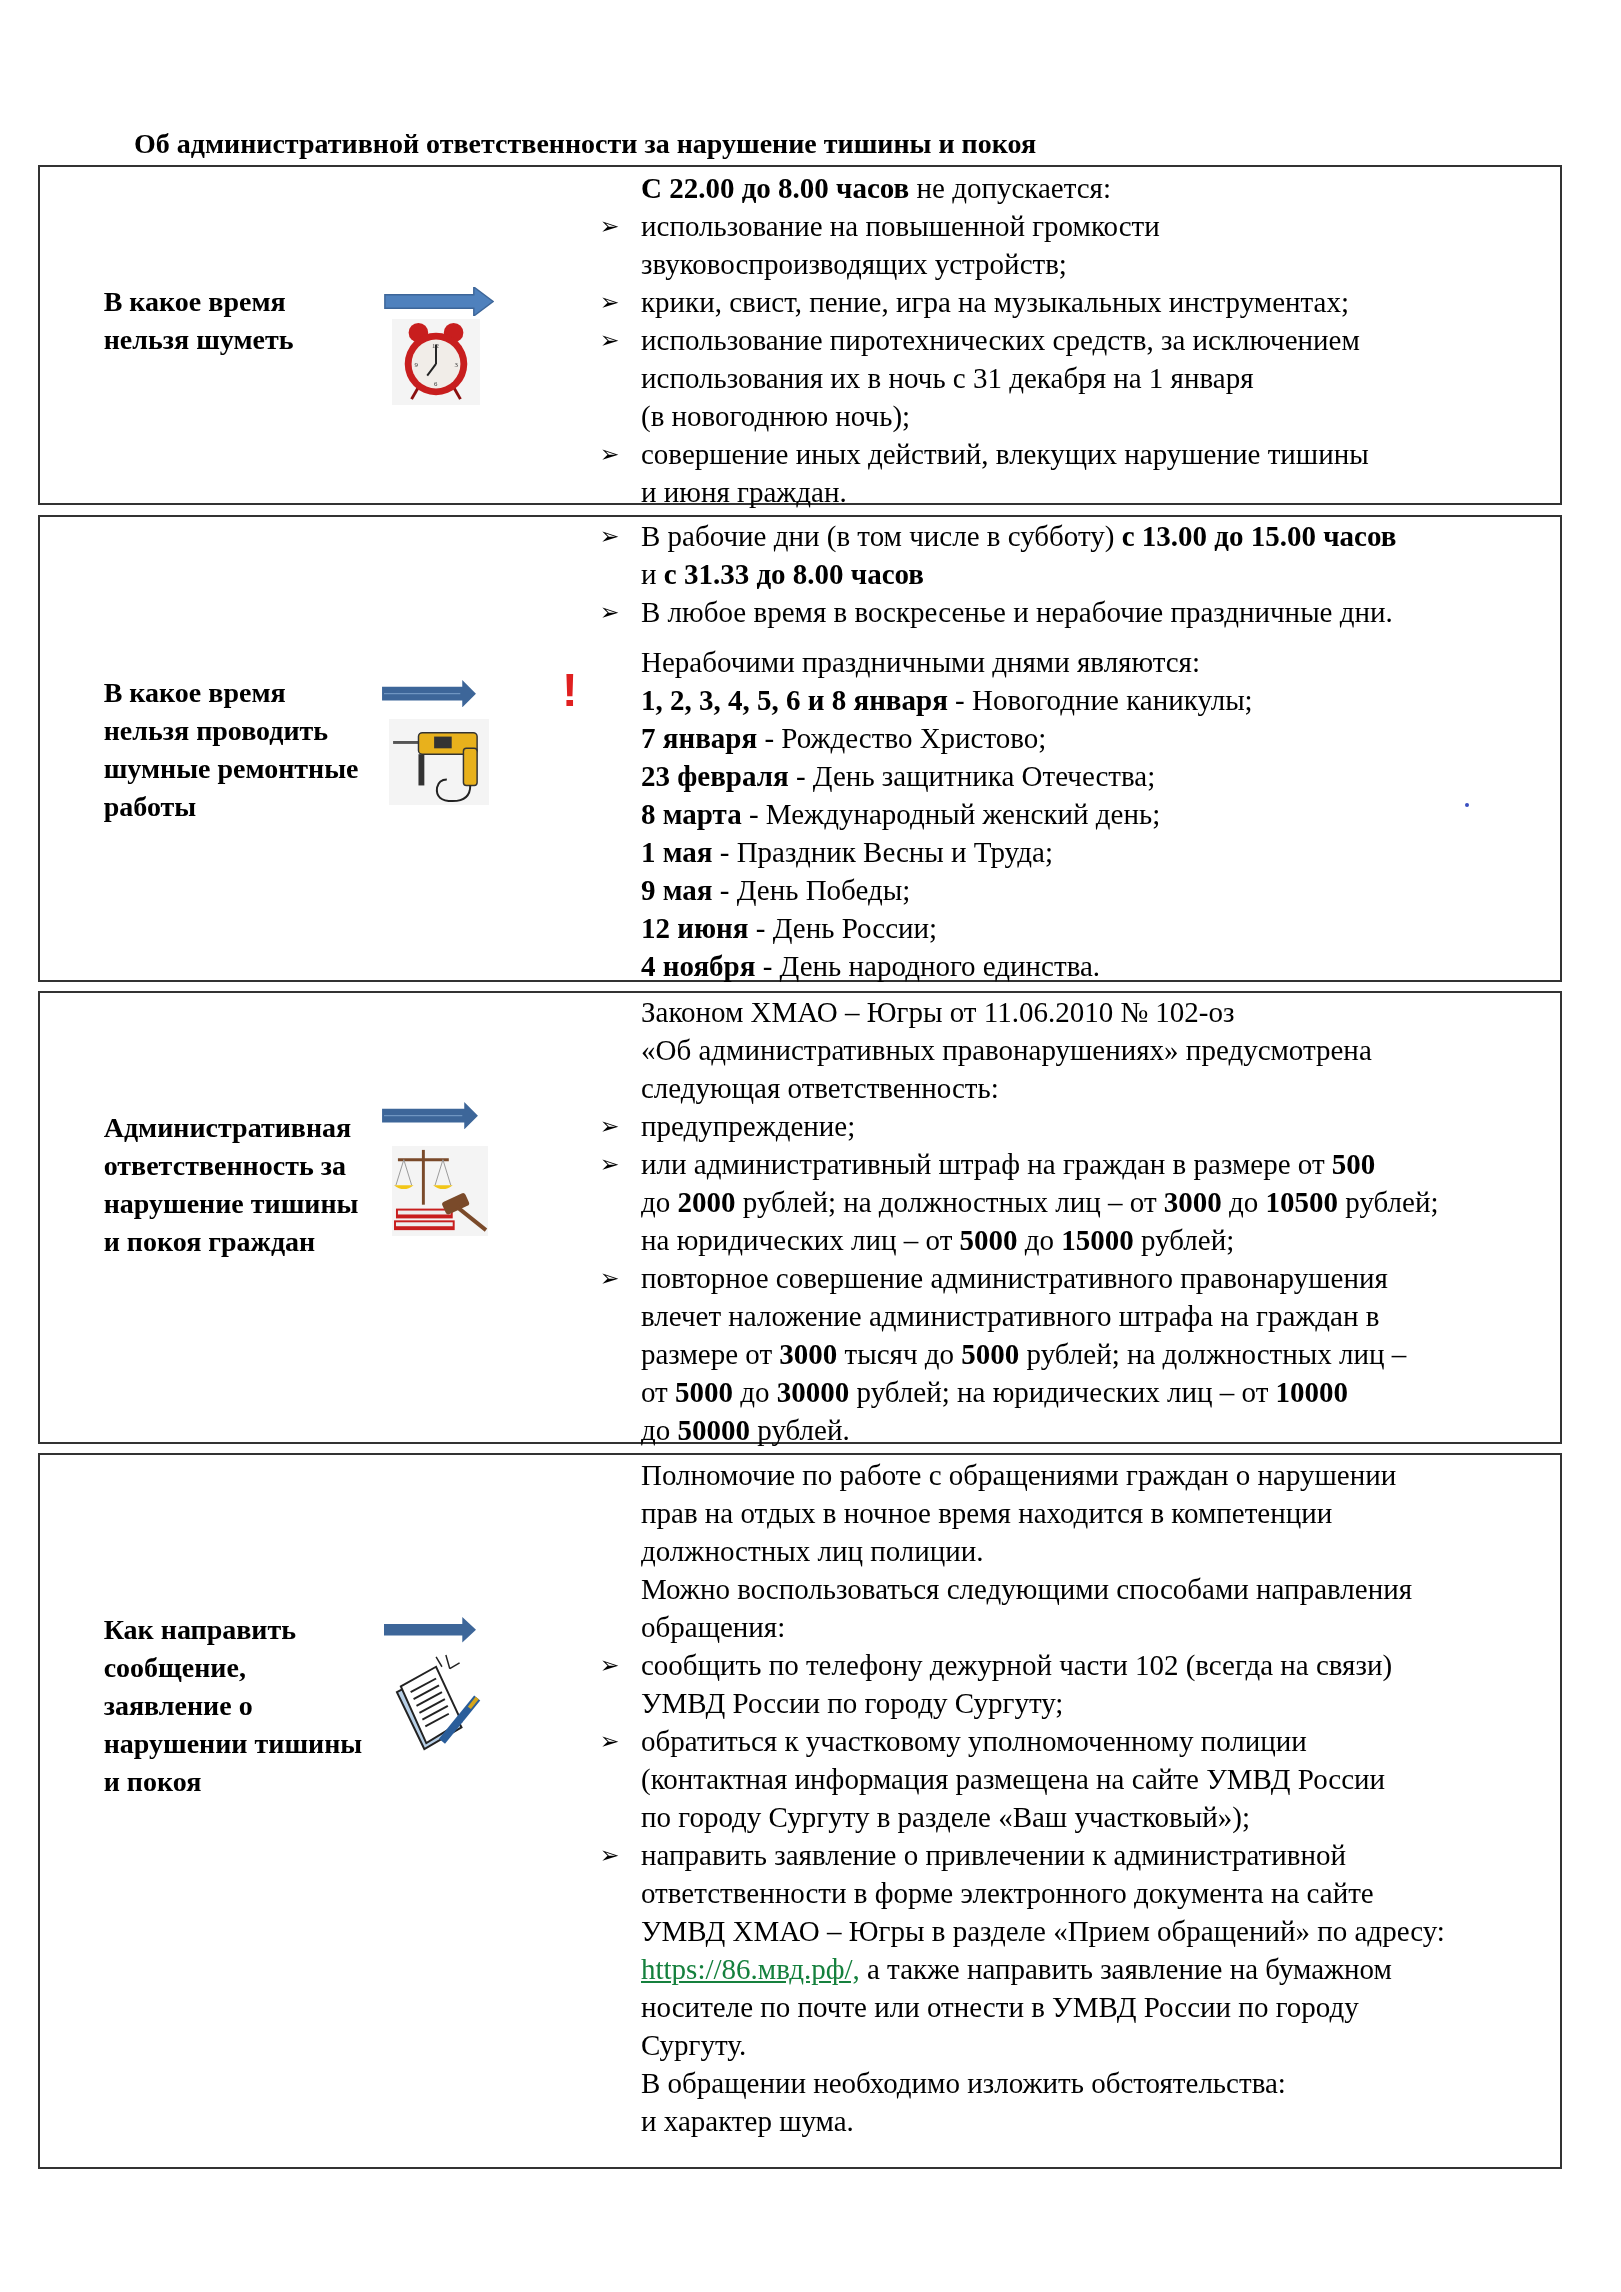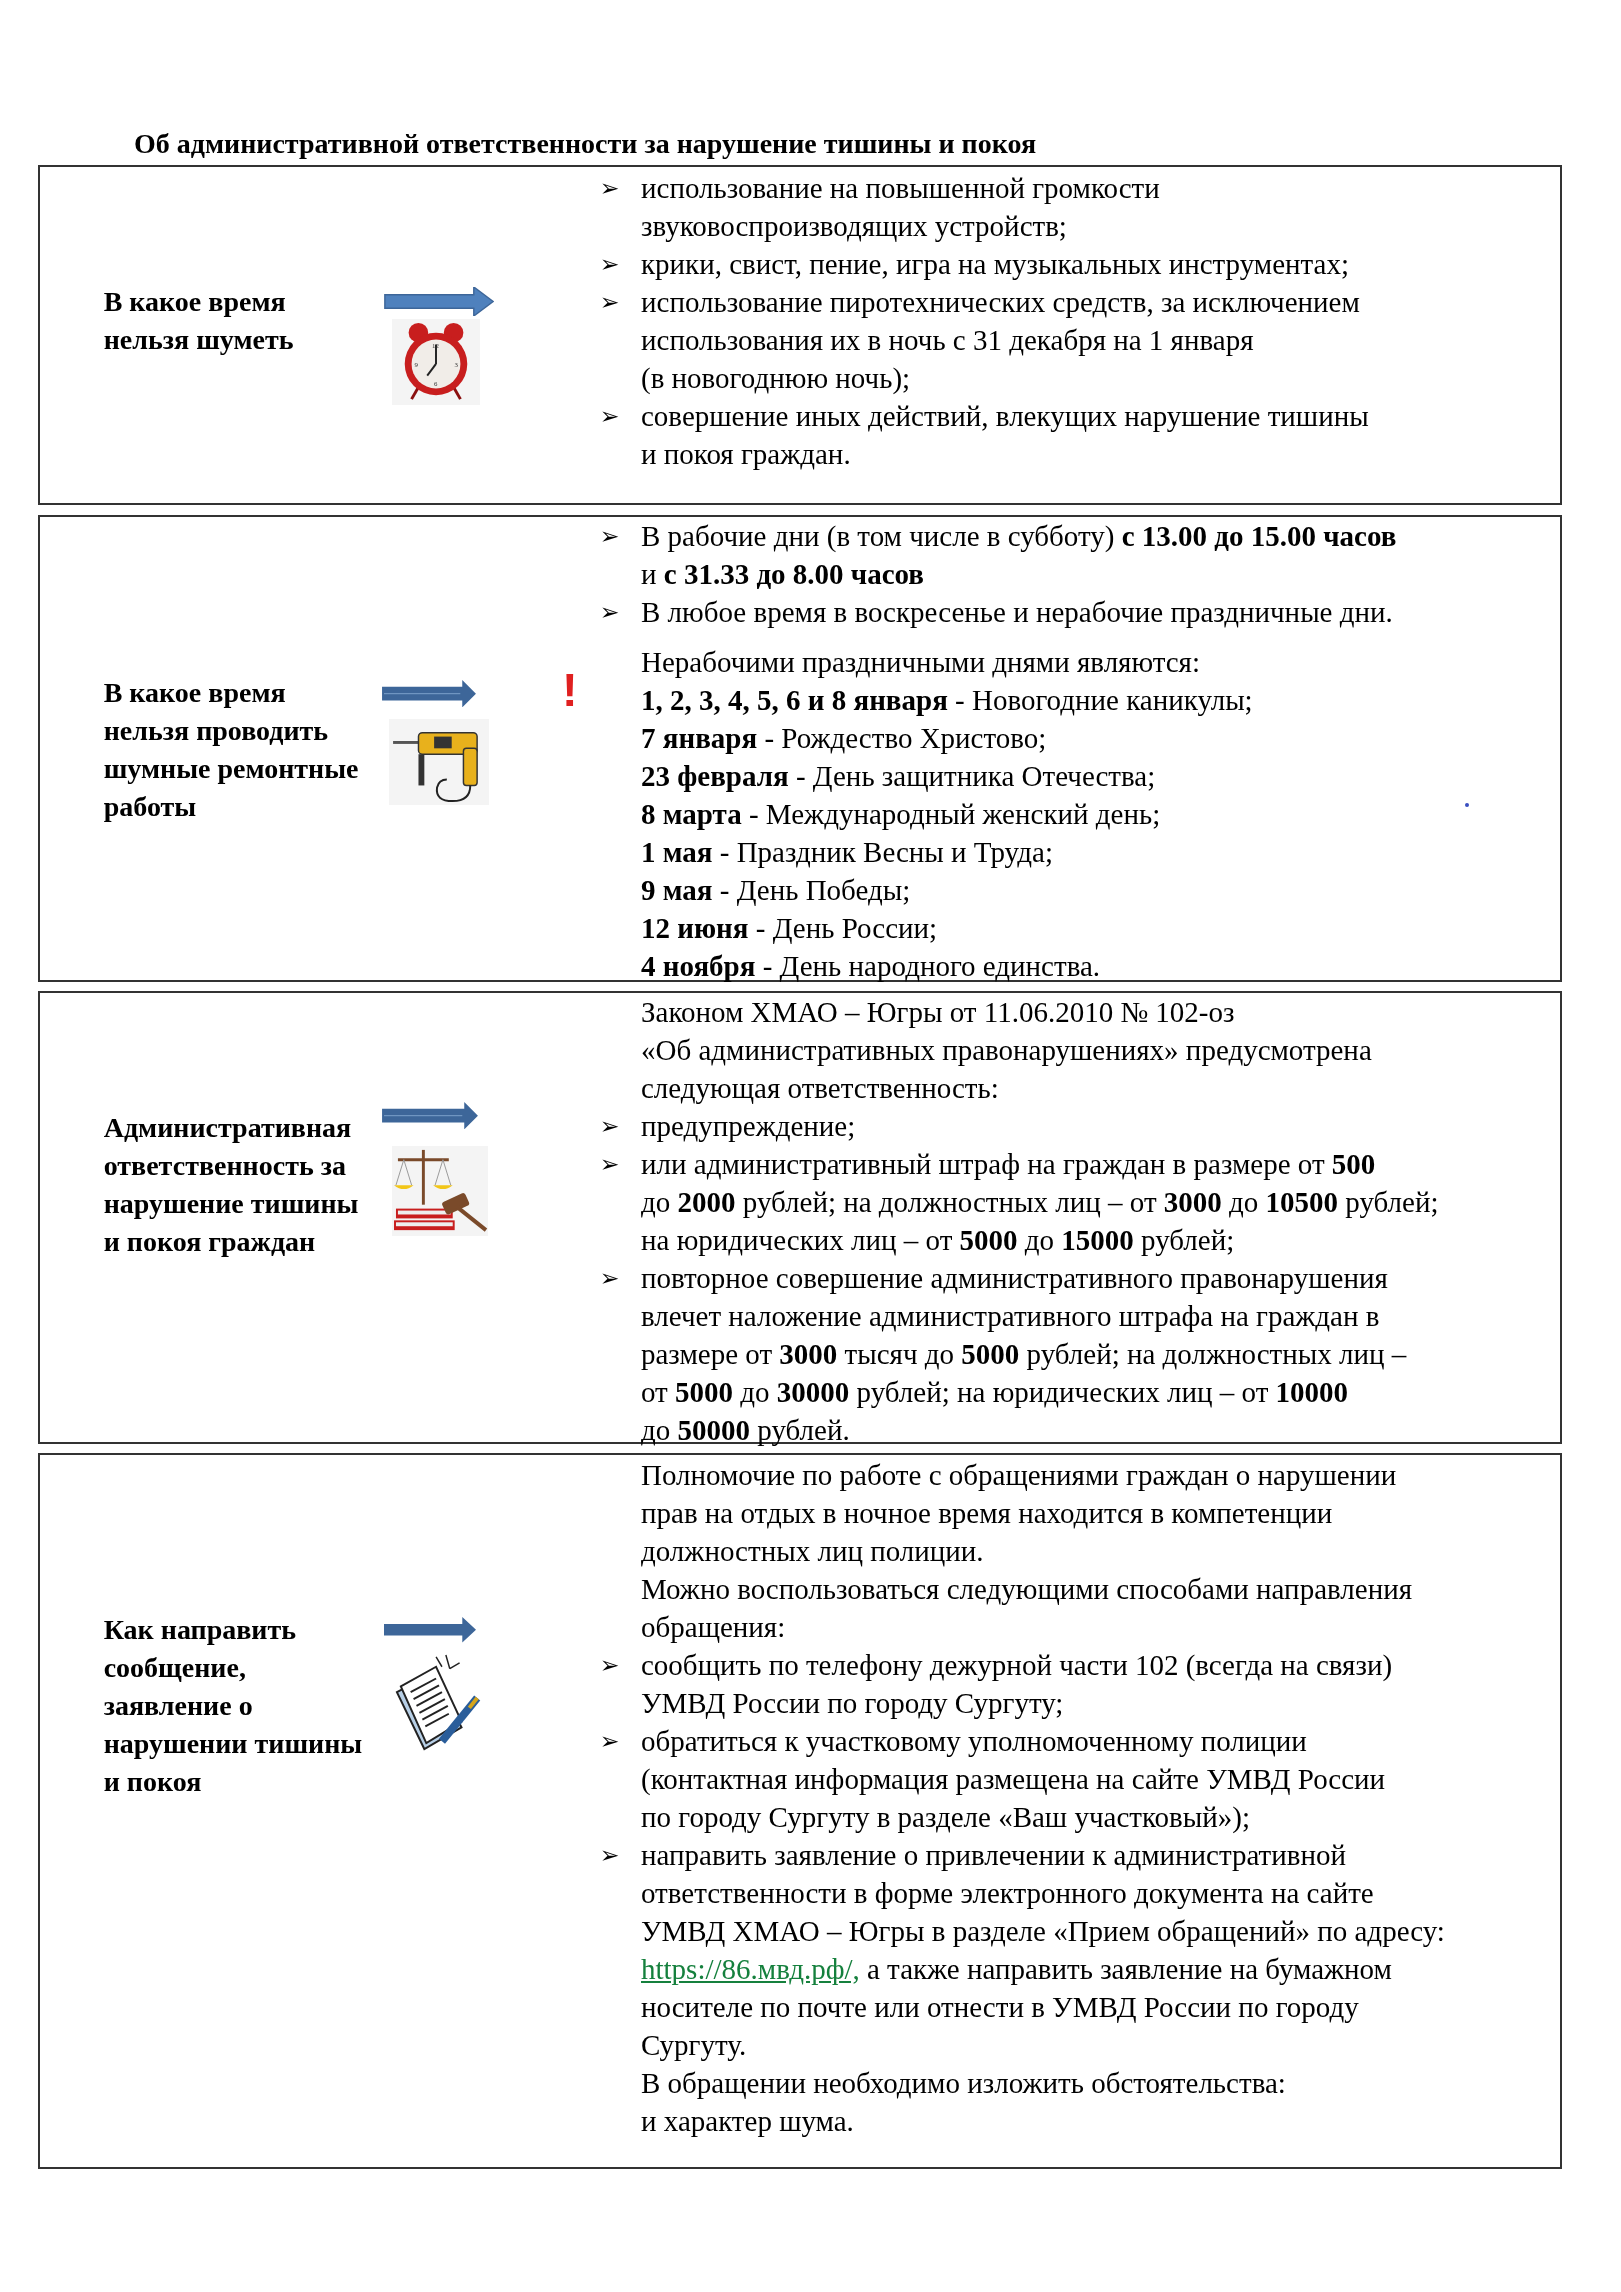--- a/index.html
+++ b/index.html
@@ -43,28 +43,29 @@
       <circle cx="45" cy="46" r="25" fill="#f1ede8"></circle>
       <line x1="45" y1="46" x2="45" y2="26" stroke="#222" stroke-width="2"></line>
       <line x1="45" y1="46" x2="36" y2="58" stroke="#222" stroke-width="2"></line>
       <text x="41" y="30" font-size="7" fill="#333" font-family="Liberation Serif, serif">12</text>
       <text x="64" y="49" font-size="7" fill="#333" font-family="Liberation Serif, serif">3</text>
       <text x="23" y="49" font-size="7" fill="#333" font-family="Liberation Serif, serif">9</text>
       <text x="43" y="69" font-size="7" fill="#333" font-family="Liberation Serif, serif">6</text>
     </svg>
   </div>
   <div class="content" style="top:2px;">
+    <div class="line"><b>С 22.00 до 8.00 часов</b><span> не допускается:</span></div>
     <div class="line"><span class="bullet">➢</span><span>использование на повышенной громкости</span></div>
     <div class="line"><span>звуковоспроизводящих устройств;</span></div>
     <div class="line"><span class="bullet">➢</span><span>крики, свист, пение, игра на музыкальных инструментах;</span></div>
     <div class="line"><span class="bullet">➢</span><span>использование пиротехнических средств, за исключением</span></div>
     <div class="line"><span>использования их в ночь с 31 декабря на 1 января</span></div>
     <div class="line"><span>(в новогоднюю ночь);</span></div>
     <div class="line"><span class="bullet">➢</span><span>совершение иных действий, влекущих нарушение тишины</span></div>
-    <div class="line"><span>и покоя граждан.</span></div>
+    <div class="line"><span>и июня граждан.</span></div>
   </div>
 </div>
 
 <div class="row" style="top:515px;height:467px;">
   <div class="label" style="top:157px;">
     <span>В какое время</span>
     <span>нельзя проводить</span>
     <span>шумные ремонтные</span>
     <span>работы</span>
   </div>

